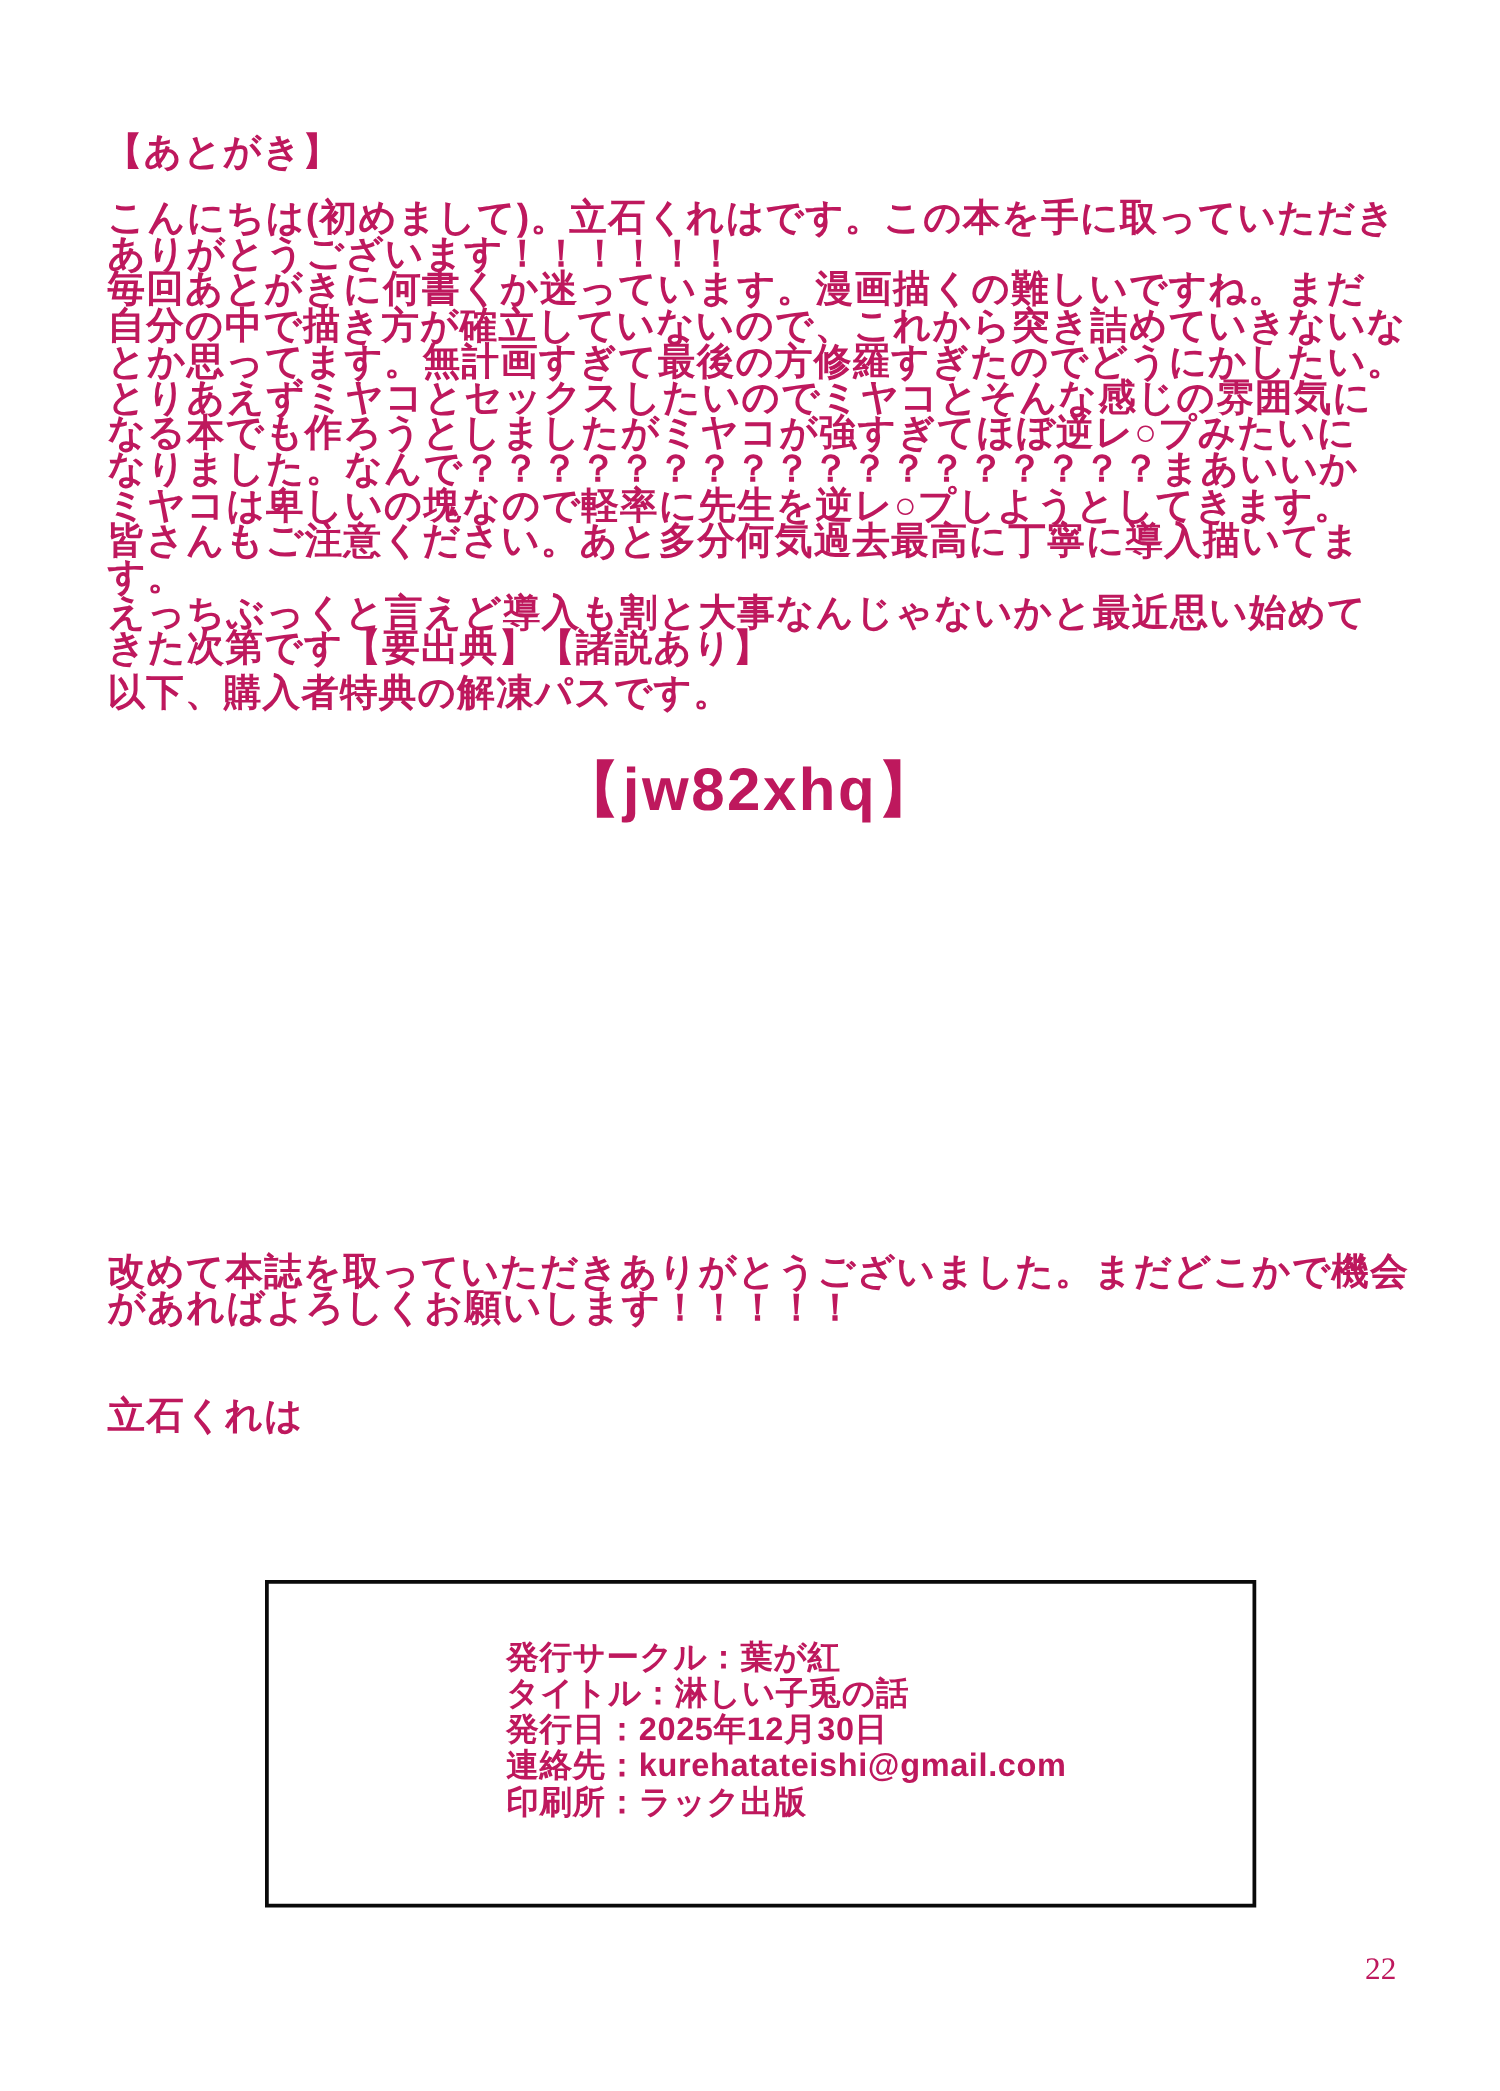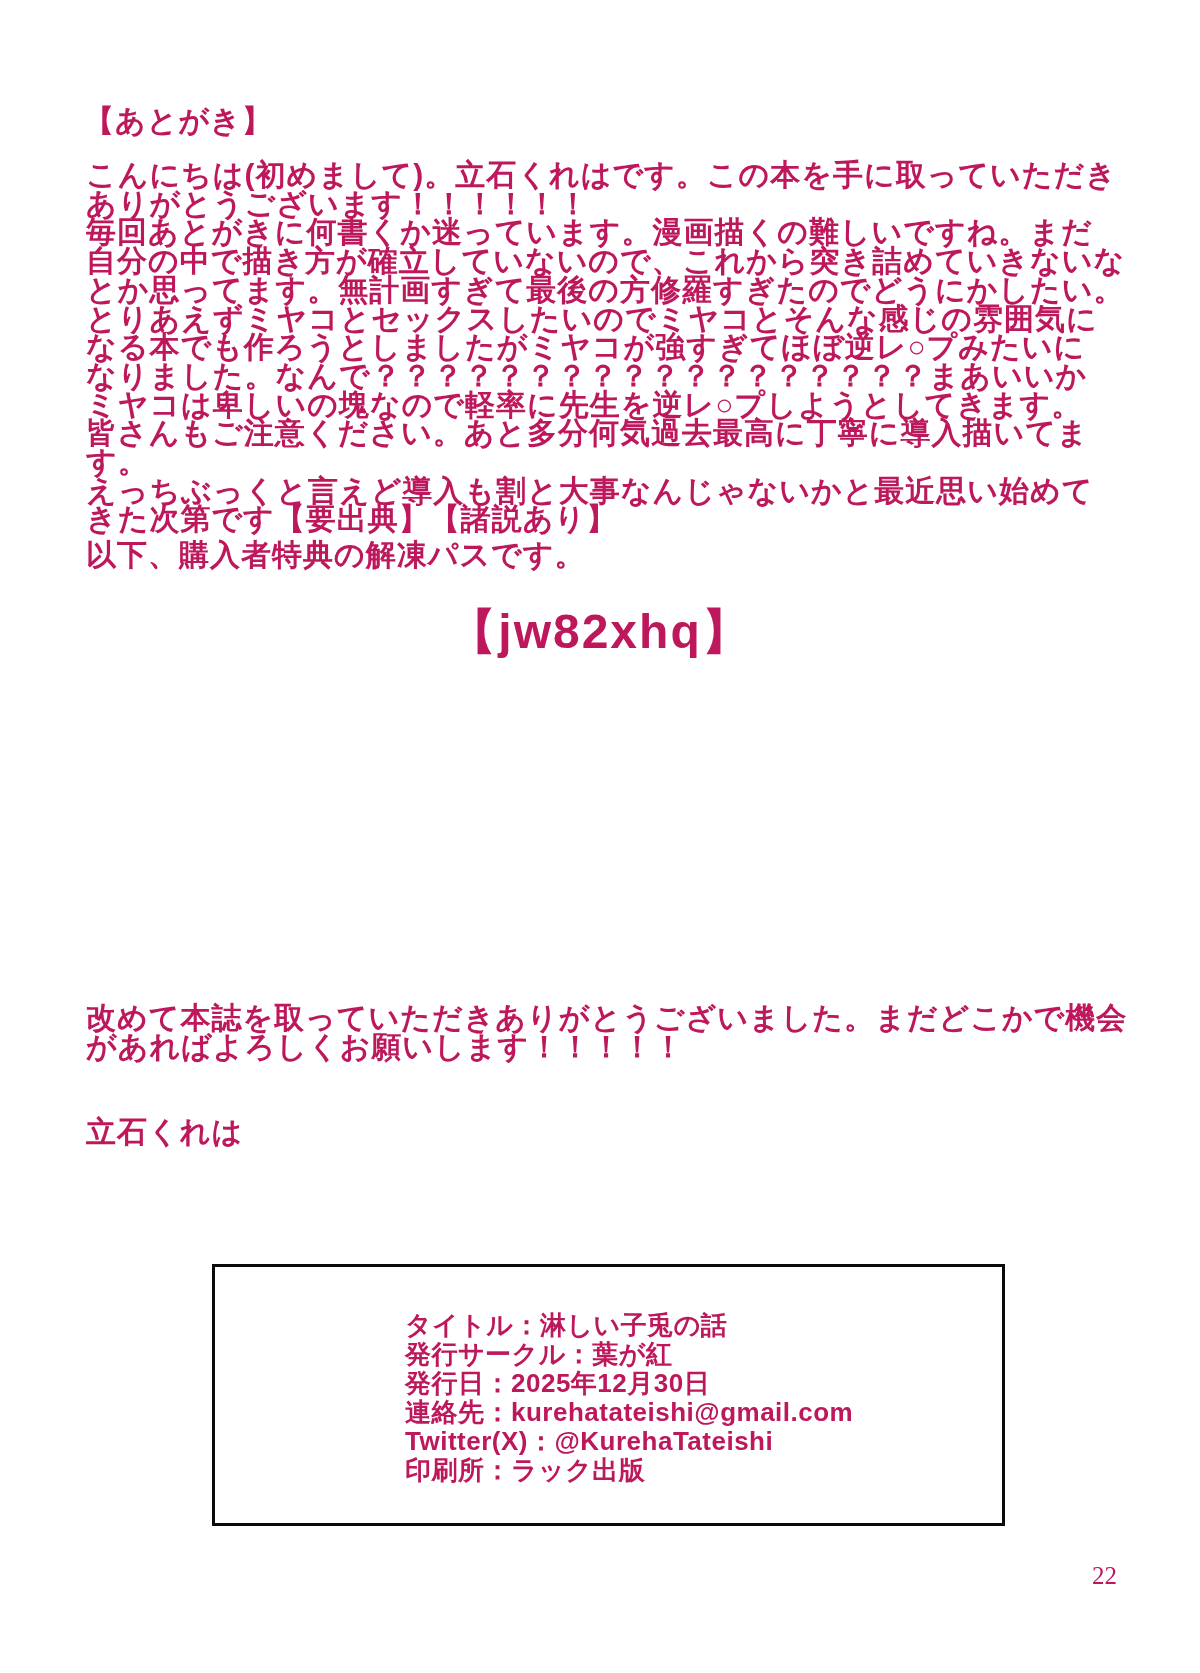--- a/index.html
+++ b/index.html
@@ -105,24 +105,23 @@
 
 
 
   <div class="para p5">改めて本誌を取っていただきありがとうございました。まだどこかで機会
 があればよろしくお願いします！！！！！</div>
 
   <div class="signature">立石くれは</div>
 
   <div class="colophon-box">
     <div class="colophon-inner">
+      <div>発行サークル：葉が紅</div>
       <div>タイトル：淋しい子兎の話</div>
-      <div>発行サークル：葉が紅</div>
       <div>発行日：2025年12月30日</div>
       <div>連絡先：kurehatateishi@gmail.com</div>
-      <div>Twitter(X)：@KurehaTateishi</div>
       <div>印刷所：ラック出版</div>
     </div>
   </div>
 
   <div class="page-number">22</div>
 
 </div>
 
 </body></html>

